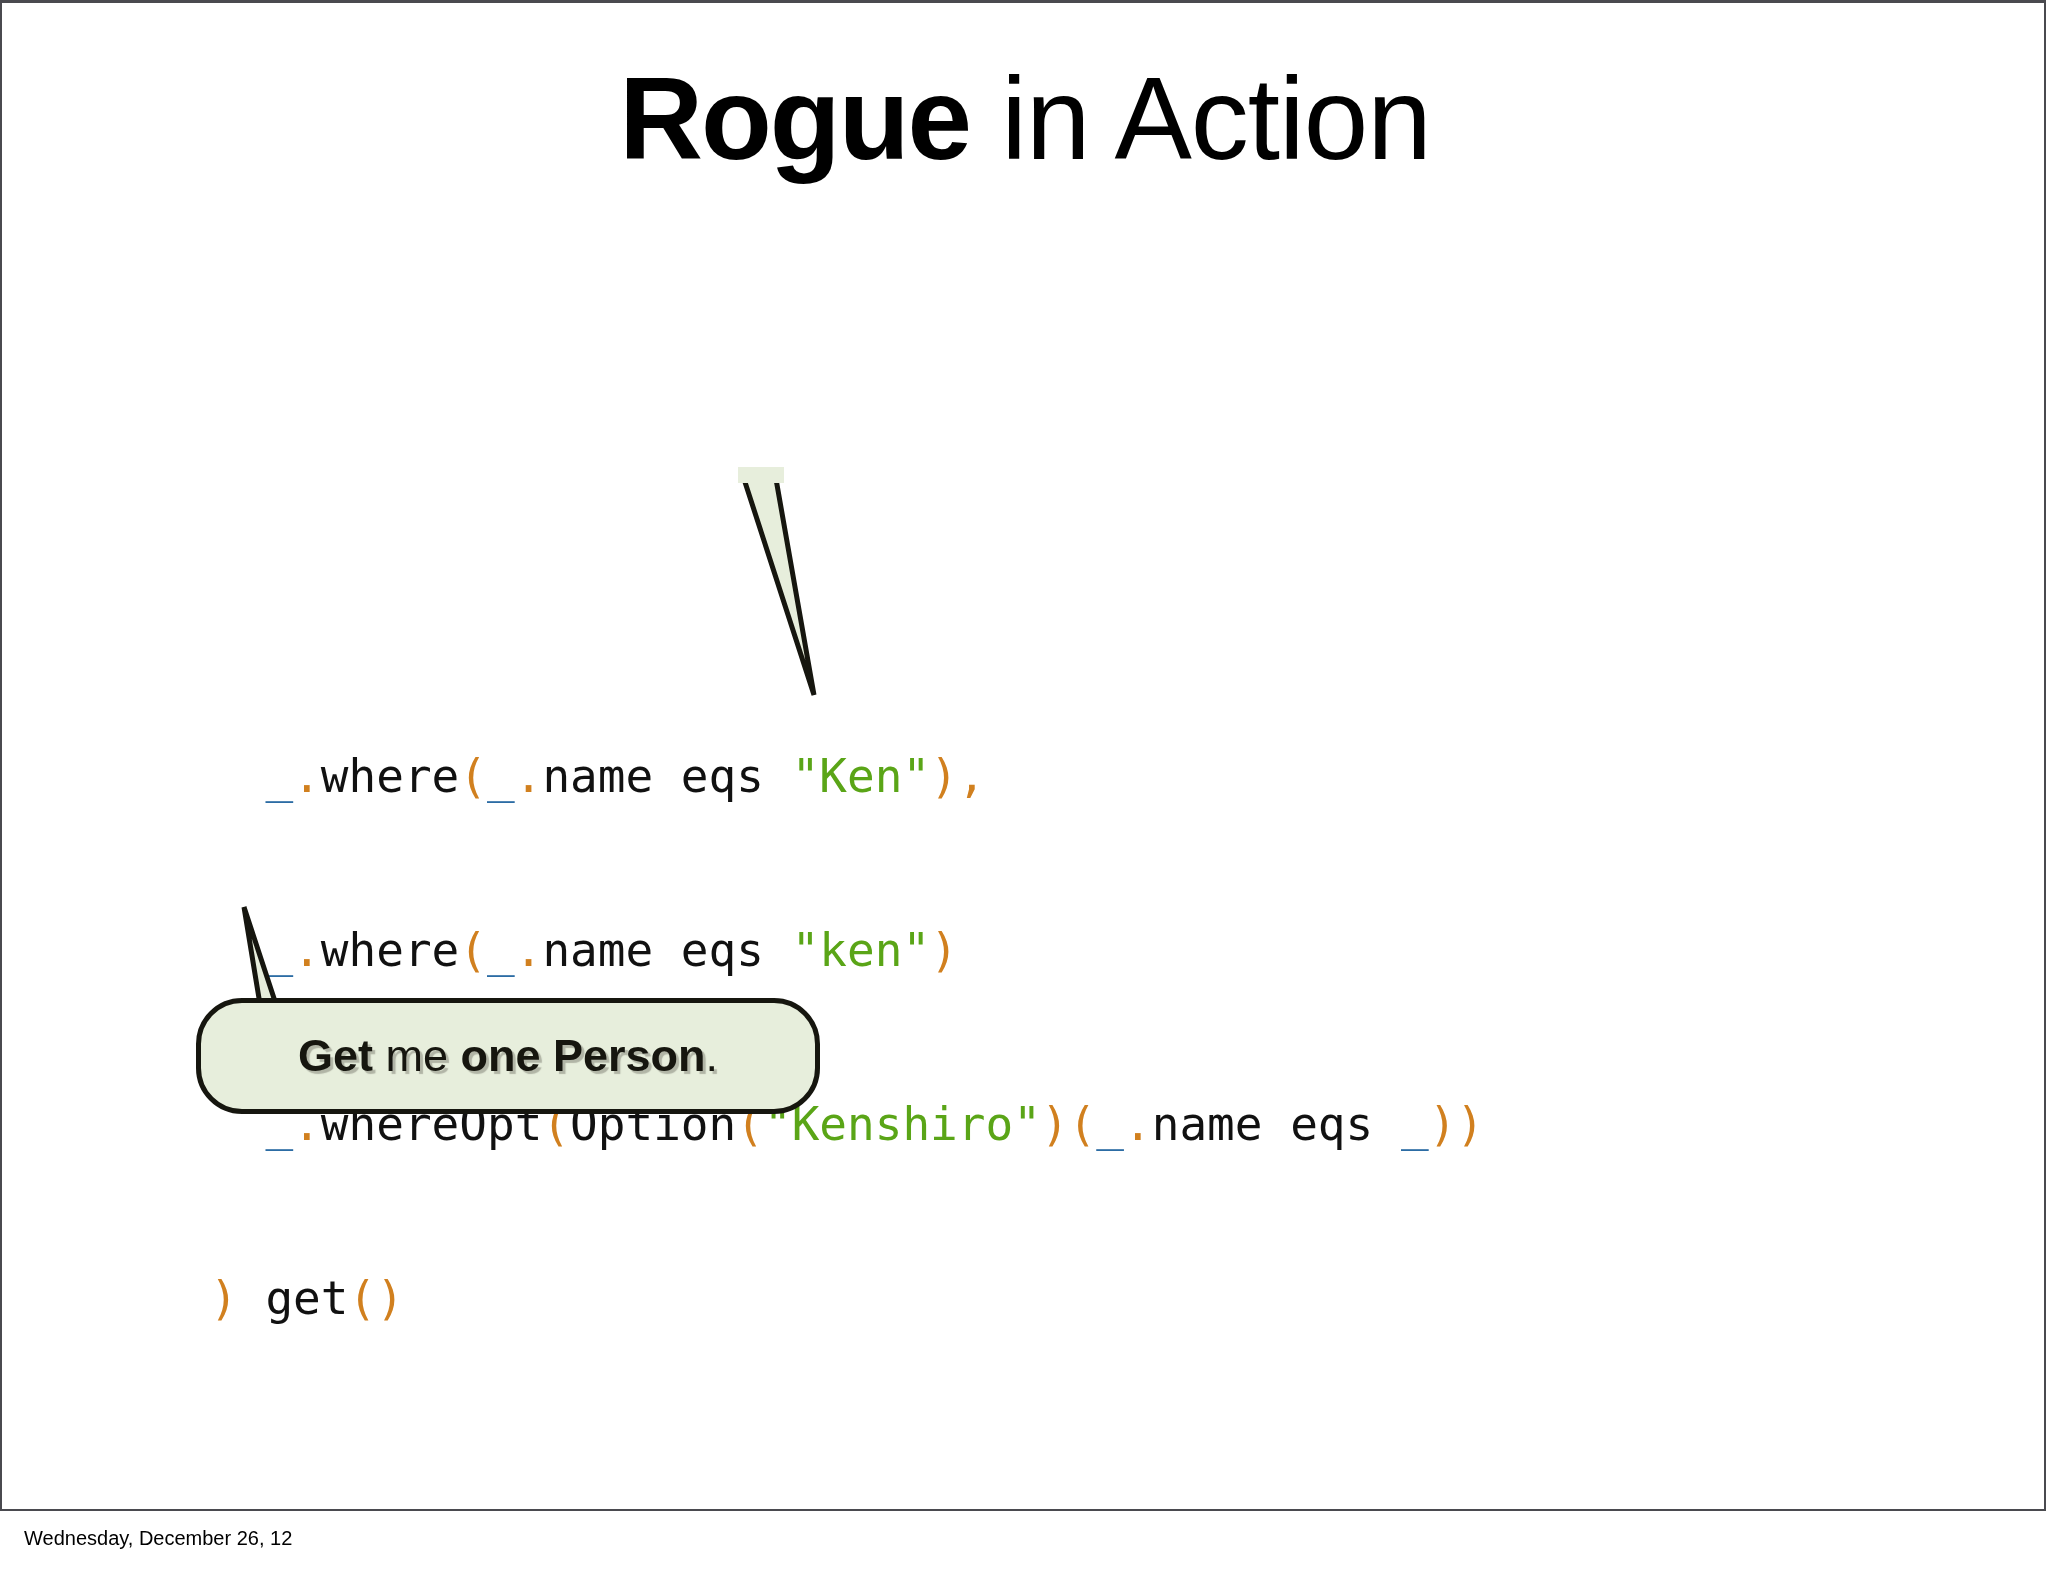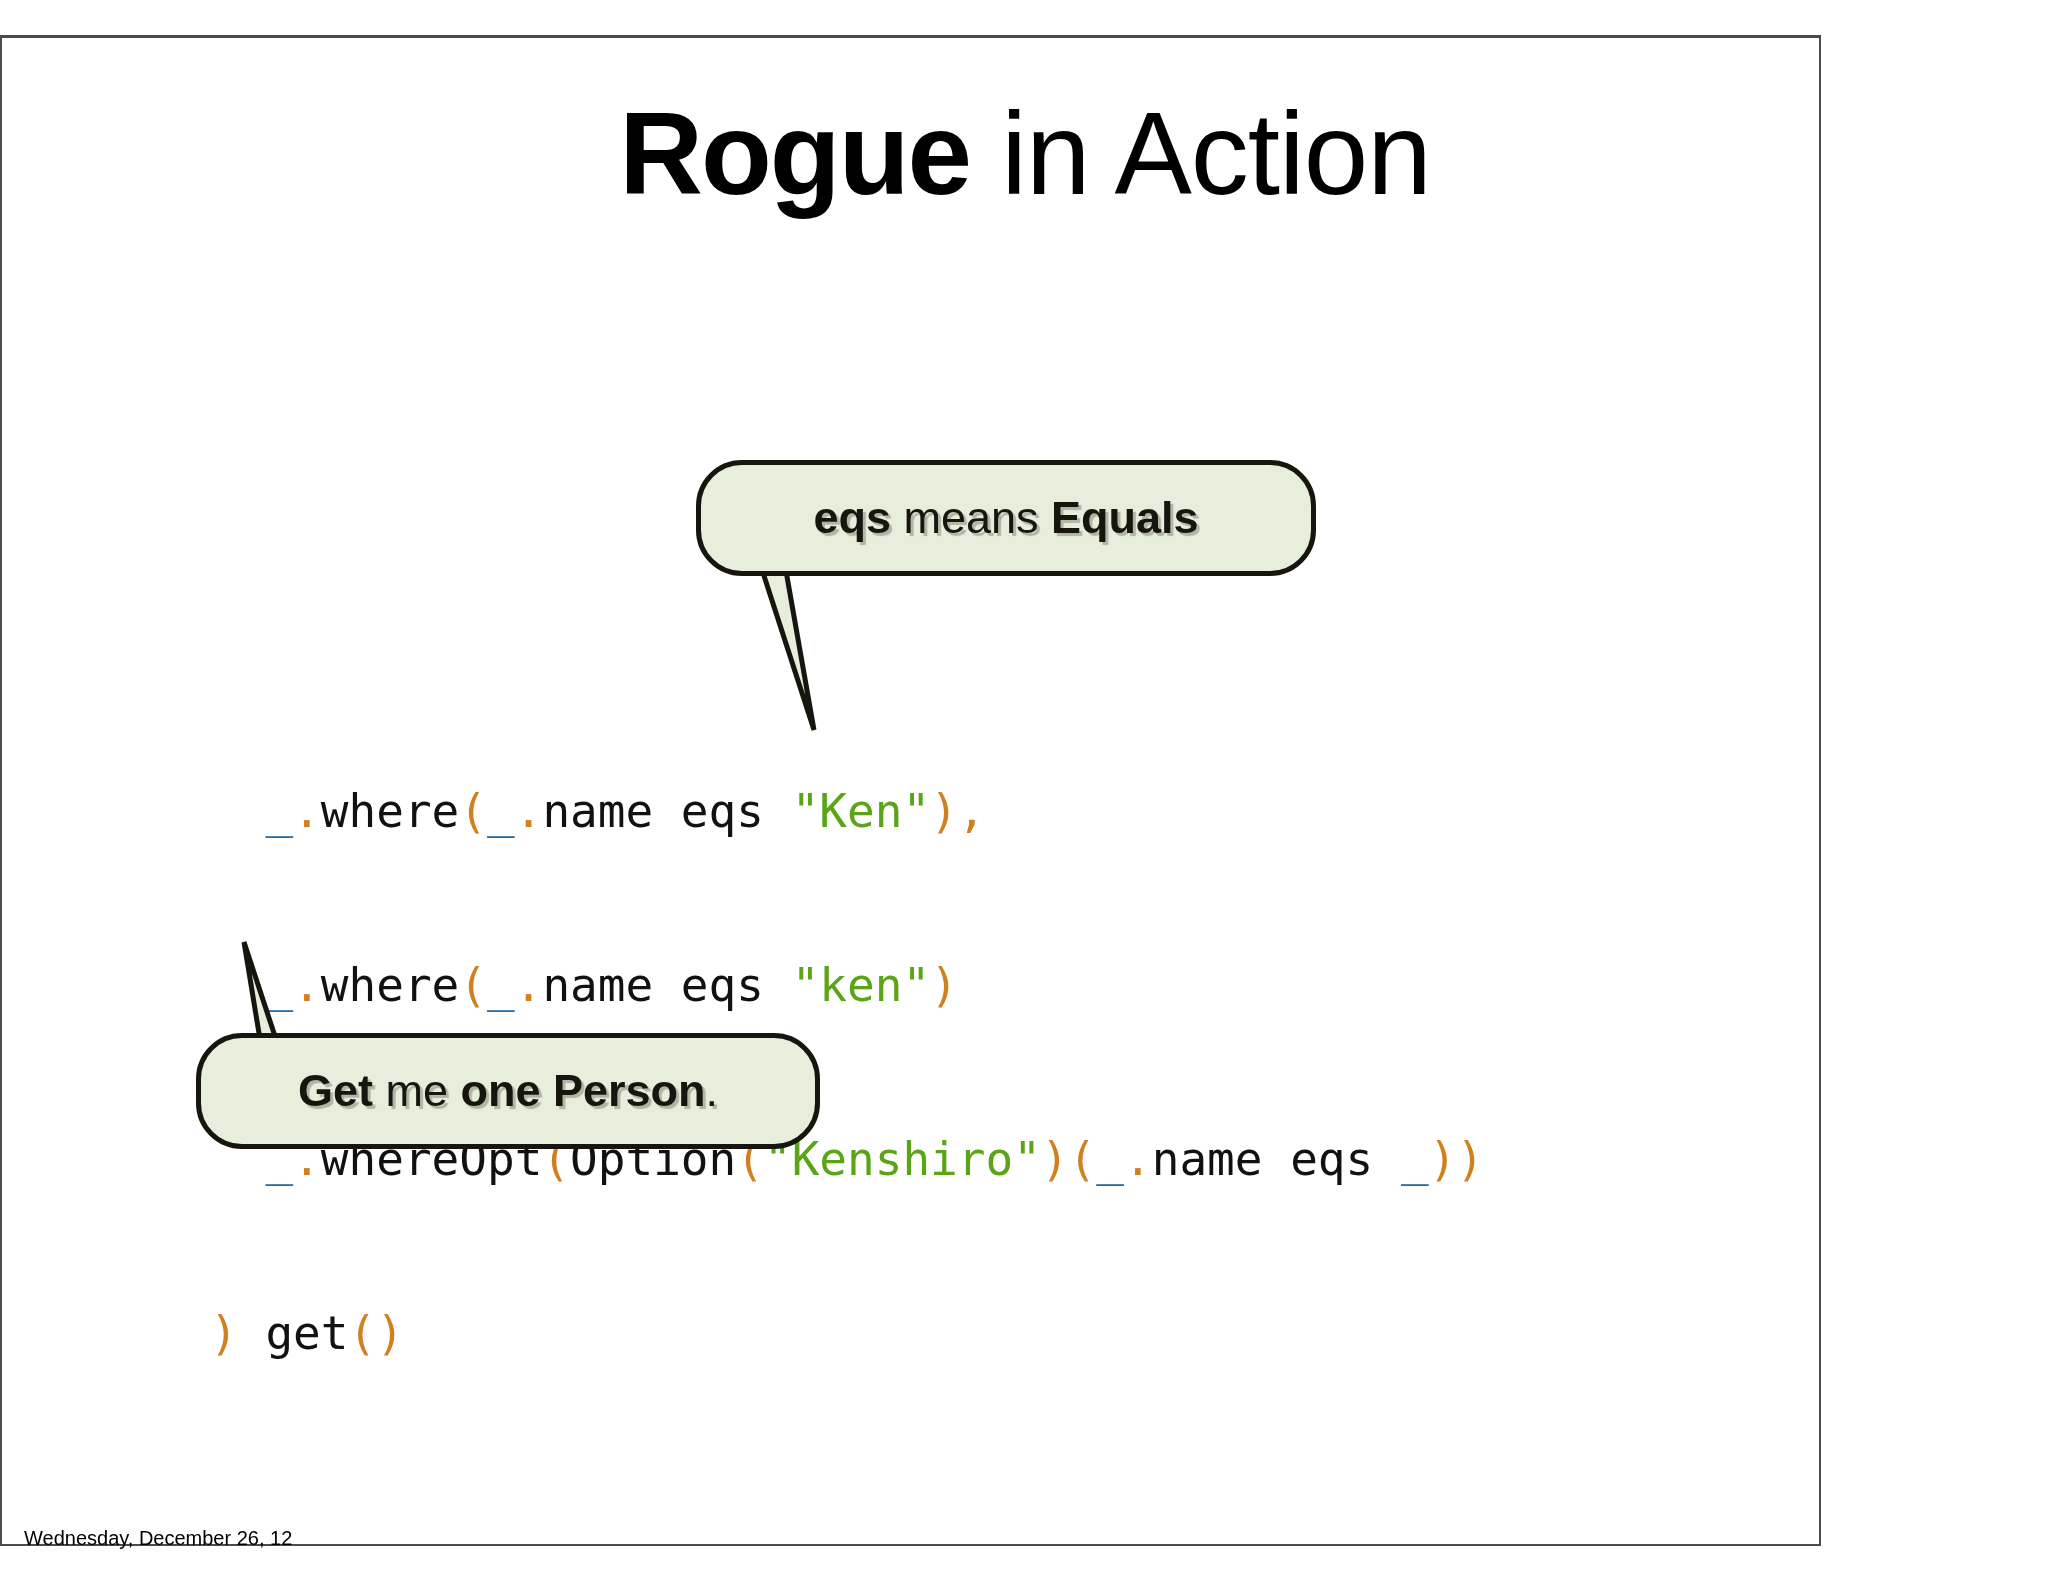--- a/index.html
+++ b/index.html
@@ -19,28 +19,27 @@
     width: 2048px;
     height: 1576px;
     background: #ffffff;
   }
 
   
   .slide-canvas {
     position: absolute;
     left: 0;
     top: 0;
-    width: 1821px;
+    width: 2046px;
     height: 1511px;
     border: 2px solid #4a4a4f;
     border-top-width: 3px;
     box-sizing: border-box;
     background: #ffffff;
     overflow: hidden;
-    margin-top: 35px;
   }
 
   
   .slide-title {
     position: absolute;
     left: 0;
     top: 58px;
     width: 2046px;
     text-align: center;
     white-space: nowrap;
@@ -144,25 +143,20 @@
 
     <div class="slide-title">
       <span class="title-strong">Rogue</span><span class="title-light"> in Action</span>
     </div>
 
     <svg class="tail-svg" id="tail-eqs-svg" viewBox="0 0 240 220">
       <polygon points="52,-4 122,212 84,-4" fill="#e7eedc" stroke="#16160f" stroke-width="5" stroke-linejoin="miter"></polygon>
       <rect x="46" y="-16" width="46" height="16" fill="#e7eedc" stroke="none"></rect>
     </svg>
 
-    <div class="bubble" id="bubble-eqs">
-      <div class="bubble-text">
-        <span class="bb">eqs</span><span class="bn"> means </span><span class="bb">Equals</span>
-      </div>
-    </div>
 
     <div class="code-block">
       <div class="code-line"><span class="tok-plain">  </span><span class="tok-us">_</span><span class="tok-punct">.</span><span class="tok-plain">where</span><span class="tok-paren">(</span><span class="tok-us">_</span><span class="tok-punct">.</span><span class="tok-plain">name eqs </span><span class="tok-str">"Ken"</span><span class="tok-paren">)</span><span class="tok-punct">,</span></div>
       <div class="code-line"><span class="tok-plain">  </span><span class="tok-us">_</span><span class="tok-punct">.</span><span class="tok-plain">where</span><span class="tok-paren">(</span><span class="tok-us">_</span><span class="tok-punct">.</span><span class="tok-plain">name eqs </span><span class="tok-str">"ken"</span><span class="tok-paren">)</span></div>
       <div class="code-line"><span class="tok-plain">  </span><span class="tok-us">_</span><span class="tok-punct">.</span><span class="tok-plain">whereOpt</span><span class="tok-paren">(</span><span class="tok-plain">Option</span><span class="tok-paren">(</span><span class="tok-str">"Kenshiro"</span><span class="tok-paren">)</span><span class="tok-paren">(</span><span class="tok-us">_</span><span class="tok-punct">.</span><span class="tok-plain">name eqs </span><span class="tok-us">_</span><span class="tok-paren">)</span><span class="tok-paren">)</span></div>
       <div class="code-line"><span class="tok-paren">)</span><span class="tok-plain"> get</span><span class="tok-paren">(</span><span class="tok-paren">)</span></div>
     </div>
 
     <svg class="tail-svg" id="tail-get-svg" viewBox="0 0 240 210">
       <polygon points="52,4 76,150 100,150" fill="#e7eedc" stroke="#16160f" stroke-width="5" stroke-linejoin="miter"></polygon>

